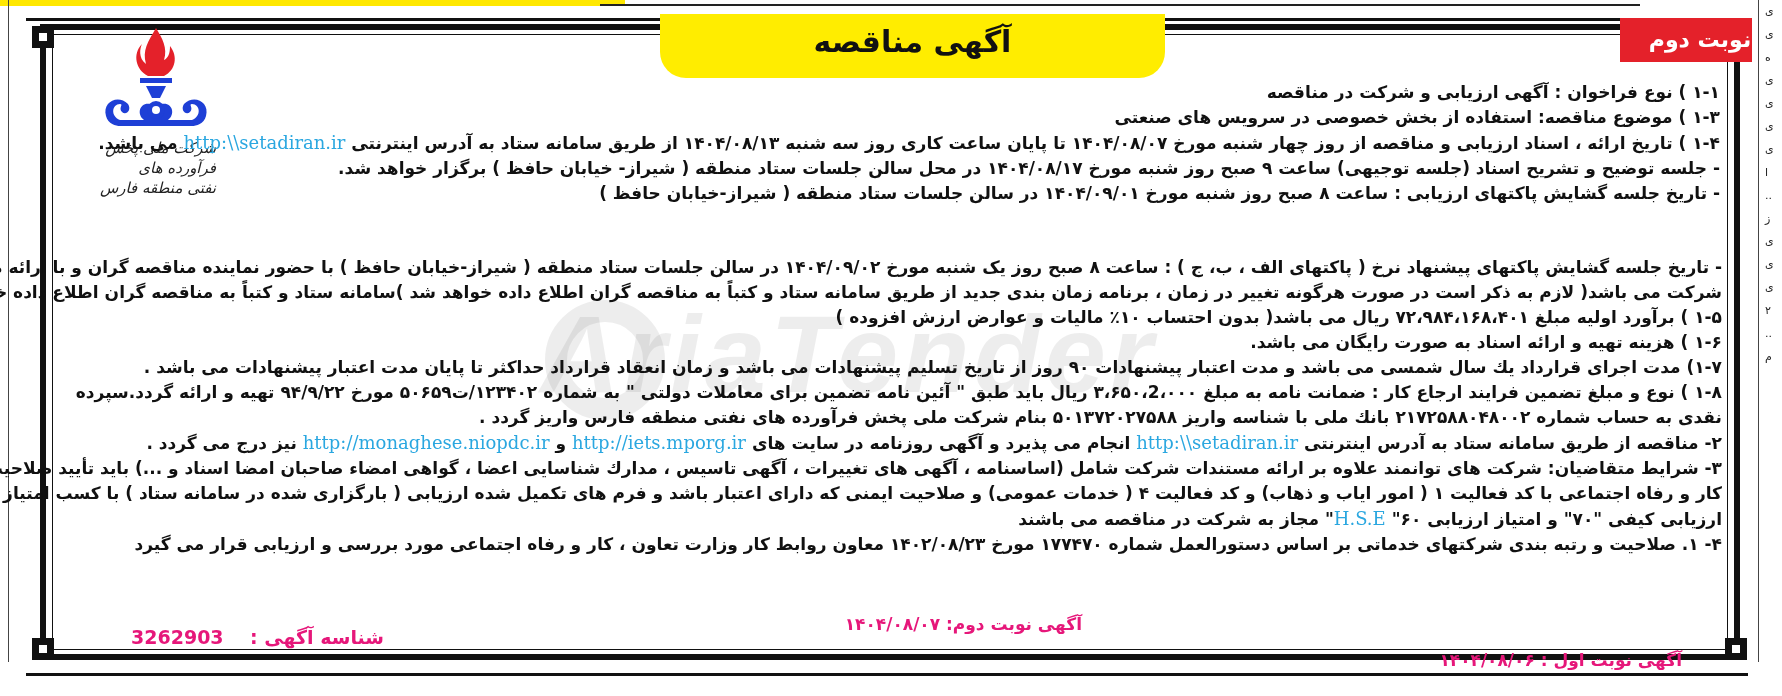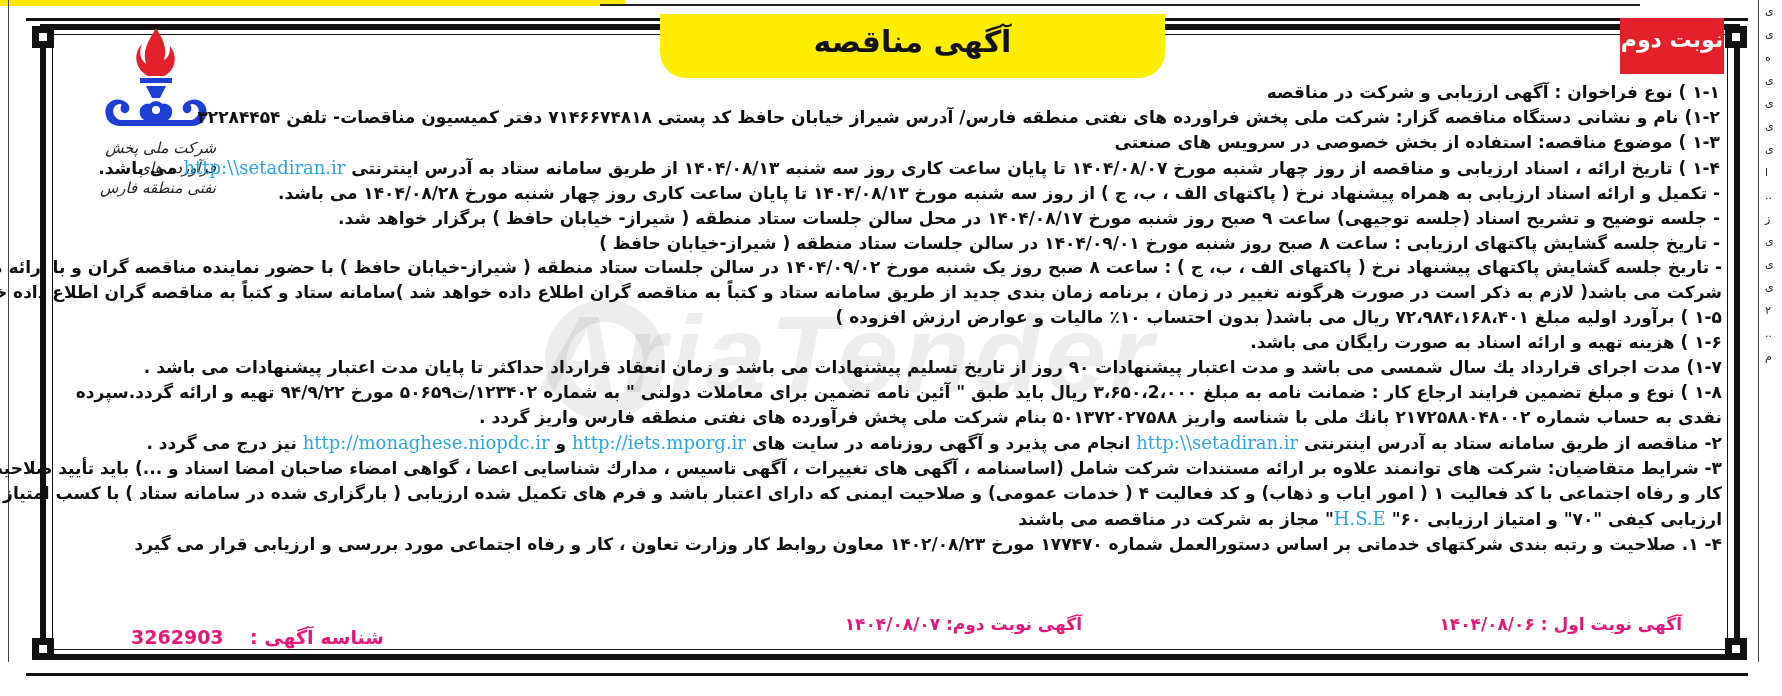--- a/index.html
+++ b/index.html
@@ -30,21 +30,21 @@
   .c-tr { left: 1725px; top: 26px; }
   .c-bl { left: 32px; top: 638px; }
   .c-br { left: 1725px; top: 638px; }
 
   
   .title-box { position: absolute; left: 660px; top: 14px; width: 505px; height: 64px;
                background: #ffed00; border-radius: 0 0 26px 26px; text-align: center; }
   .title-box span { font-size: 30px; font-weight: bold; line-height: 56px; color: #111; margin-top: 22px; }
 
   
-  .badge { position: absolute; left: 1620px; top: 18px; width: 104px; height: 56px; background: #e4212a; text-align: center; }
+  .badge { position: absolute; left: 1620px; top: 18px; width: 104px; height: 44px; background: #e4212a; text-align: center; padding-left: 28px; }
   .badge span { color: #fff; font-size: 22px; font-weight: bold; line-height: 44px; }
 
   
   .logo { position: absolute; left: 86px; top: 24px; width: 130px; height: 170px; text-align: right; }
   .logo-text { font-family: "DejaVu Serif", serif; font-style: italic; font-size: 15px; line-height: 20px; color: #222; }
 
   
   .content { position: absolute; left: 230px; top: 80px; width: 1490px; direction: rtl; text-align: right; }
   .line { font-size: 17px; font-weight: bold; line-height: 25px; white-space: nowrap; color: #111; }
   .link { color: #2aa7e0; font-weight: normal; font-family: "DejaVu Serif", serif; font-size: 18px; }
@@ -113,26 +113,24 @@
     <path d="M10 92 C6 78 22 70 32 80 C36 86 30 92 26 88 C22 84 28 80 24 80 C16 80 14 92 24 96 L48 96 C40 90 44 78 54 80 C60 82 60 90 56 92 L64 92 C60 90 60 82 66 80 C76 78 80 90 72 96 L96 96 C106 92 104 80 96 80 C92 80 98 84 94 88 C90 92 84 86 88 80 C98 70 114 78 110 92 C108 100 100 102 96 102 L24 102 C20 102 12 100 10 92 Z" fill="#1e3fd6"></path>
     <circle cx="60" cy="86" r="9" fill="#1e3fd6"></circle>
     <circle cx="60" cy="86" r="4" fill="#fff"></circle>
   </svg>
   <div class="logo-text">شرکت ملی پخش فرآورده های</div>
   <div class="logo-text">نفتی منطقه فارس</div>
 </div>
 
 <div class="content" style="top:80px;">
   <div class="line">۱-۱ ) نوع فراخوان : آگهی ارزیابی و شرکت در مناقصه</div>
-  <div class="line">۱-۲) نام و نشانی دستگاه مناقصه گزار: شرکت ملی پخش فراورده های نفتی منطقه فارس/ آدرس شیراز خیابان حافظ کد پستی ۷۱۴۶۶۷۴۸۱۸ دفتر کمیسیون مناقصات- تلفن ۳۲۲۸۴۴۵۴</div>
   <div class="line">۱-۳ ) موضوع مناقصه: استفاده از بخش خصوصی در سرویس های صنعتی</div>
   <div class="line">
     <span>۱-۴ ) تاریخ ارائه ، اسناد ارزیابی و مناقصه از روز چهار شنبه مورخ ۱۴۰۴/۰۸/۰۷ تا پایان ساعت کاری روز سه شنبه ۱۴۰۴/۰۸/۱۳ از طریق سامانه ستاد به آدرس اینترنتی </span><span class="link">http:\\setadiran.ir</span><span> می باشد.</span>
   </div>
-  <div class="line">- تکمیل و ارائه اسناد ارزیابی به همراه پیشنهاد نرخ ( پاکتهای الف ، ب، ج ) از روز سه شنبه مورخ ۱۴۰۴/۰۸/۱۳ تا پایان ساعت کاری روز چهار شنبه مورخ ۱۴۰۴/۰۸/۲۸ می باشد.</div>
   <div class="line">- جلسه توضیح و تشریح اسناد (جلسه توجیهی) ساعت ۹ صبح روز شنبه مورخ ۱۴۰۴/۰۸/۱۷ در محل سالن جلسات ستاد منطقه ( شیراز- خیابان حافظ ) برگزار خواهد شد.</div>
   <div class="line">- تاریخ جلسه گشایش پاکتهای ارزیابی : ساعت ۸ صبح روز شنبه مورخ ۱۴۰۴/۰۹/۰۱ در سالن جلسات ستاد منطقه ( شیراز-خیابان حافظ )</div>
 </div>
 
 <div class="full" style="top:255px;">
   <div class="line">- تاریخ جلسه گشایش پاکتهای پیشنهاد نرخ ( پاکتهای الف ، ب، ج ) : ساعت ۸ صبح روز یک شنبه مورخ ۱۴۰۴/۰۹/۰۲ در سالن جلسات ستاد منطقه ( شیراز-خیابان حافظ ) با حضور نماینده مناقصه گران و با ارائه معرفی نامه از طرف</div>
   <div class="line">شرکت می باشد( لازم به ذکر است در صورت هرگونه تغییر در زمان ، برنامه زمان بندی جدید از طریق سامانه ستاد و کتباً به مناقصه گران اطلاع داده خواهد شد )سامانه ستاد و کتباً به مناقصه گران اطلاع داده خواهد شد )</div>
   <div class="line">۱-۵ ) برآورد اولیه مبلغ ۷۲،۹۸۴،۱۶۸،۴۰۱ ریال می باشد( بدون احتساب ۱۰٪ مالیات و عوارض ارزش افزوده )</div>
   <div class="line">۱-۶ ) هزینه تهیه و ارائه اسناد به صورت رایگان می باشد.</div>
   <div class="line">۱-۷) مدت اجرای قرارداد یك سال شمسی می باشد و مدت اعتبار پیشنهادات ۹۰ روز از تاریخ تسلیم پیشنهادات می باشد و زمان انعقاد قرارداد حداکثر تا پایان مدت اعتبار پیشنهادات می باشد .</div>
@@ -142,21 +140,21 @@
     <span>۲- مناقصه از طریق سامانه ستاد به آدرس اینترنتی </span><span class="link">http:\\setadiran.ir</span><span> انجام می پذیرد و آگهی روزنامه در سایت های </span><span class="link">http://iets.mporg.ir</span><span> و </span><span class="link">http://monaghese.niopdc.ir</span><span> نیز درج می گردد .</span>
   </div>
   <div class="line">۳- شرایط متقاضیان: شرکت های توانمند علاوه بر ارائه مستندات شرکت شامل (اساسنامه ، آگهی های تغییرات ، آگهی تاسیس ، مدارك شناسایی اعضا ، گواهی امضاء صاحبان امضا اسناد و ...) باید تأیید صلاحیت اداره</div>
   <div class="line">کار و رفاه اجتماعی با کد فعالیت ۱ ( امور ایاب و ذهاب) و کد فعالیت ۴ ( خدمات عمومی) و صلاحیت ایمنی که دارای اعتبار باشد و فرم های تکمیل شده ارزیابی ( بارگزاری شده در سامانه ستاد ) با کسب امتیاز در</div>
   <div class="line">
     <span>ارزیابی کیفی "۷۰" و امتیاز ارزیابی </span><span class="link">H.S.E</span><span> "۶۰" مجاز به شرکت در مناقصه می باشند</span>
   </div>
   <div class="line">۴- ۱. صلاحیت و رتبه بندی شرکتهای خدماتی بر اساس دستورالعمل شماره ۱۷۷۴۷۰ مورخ ۱۴۰۲/۰۸/۲۳ معاون روابط کار وزارت تعاون ، کار و رفاه اجتماعی مورد بررسی و ارزیابی قرار می گیرد</div>
 </div>
 
-<div class="footer" style="right:100px;">
+<div class="footer" style="right:100px;margin-top:36px;">
   <span>آگهی نوبت اول :</span>
   <span>۱۴۰۴/۰۸/۰۶</span>
 </div>
 <div class="footer" style="right:700px;text-align:center;">
   <span>آگهی نوبت دوم:</span>
   <span>۱۴۰۴/۰۸/۰۷</span>
 </div>
 <div class="footer id" style="right:1398px;">
   <span>شناسه آگهی :</span>
   &nbsp;&nbsp;

